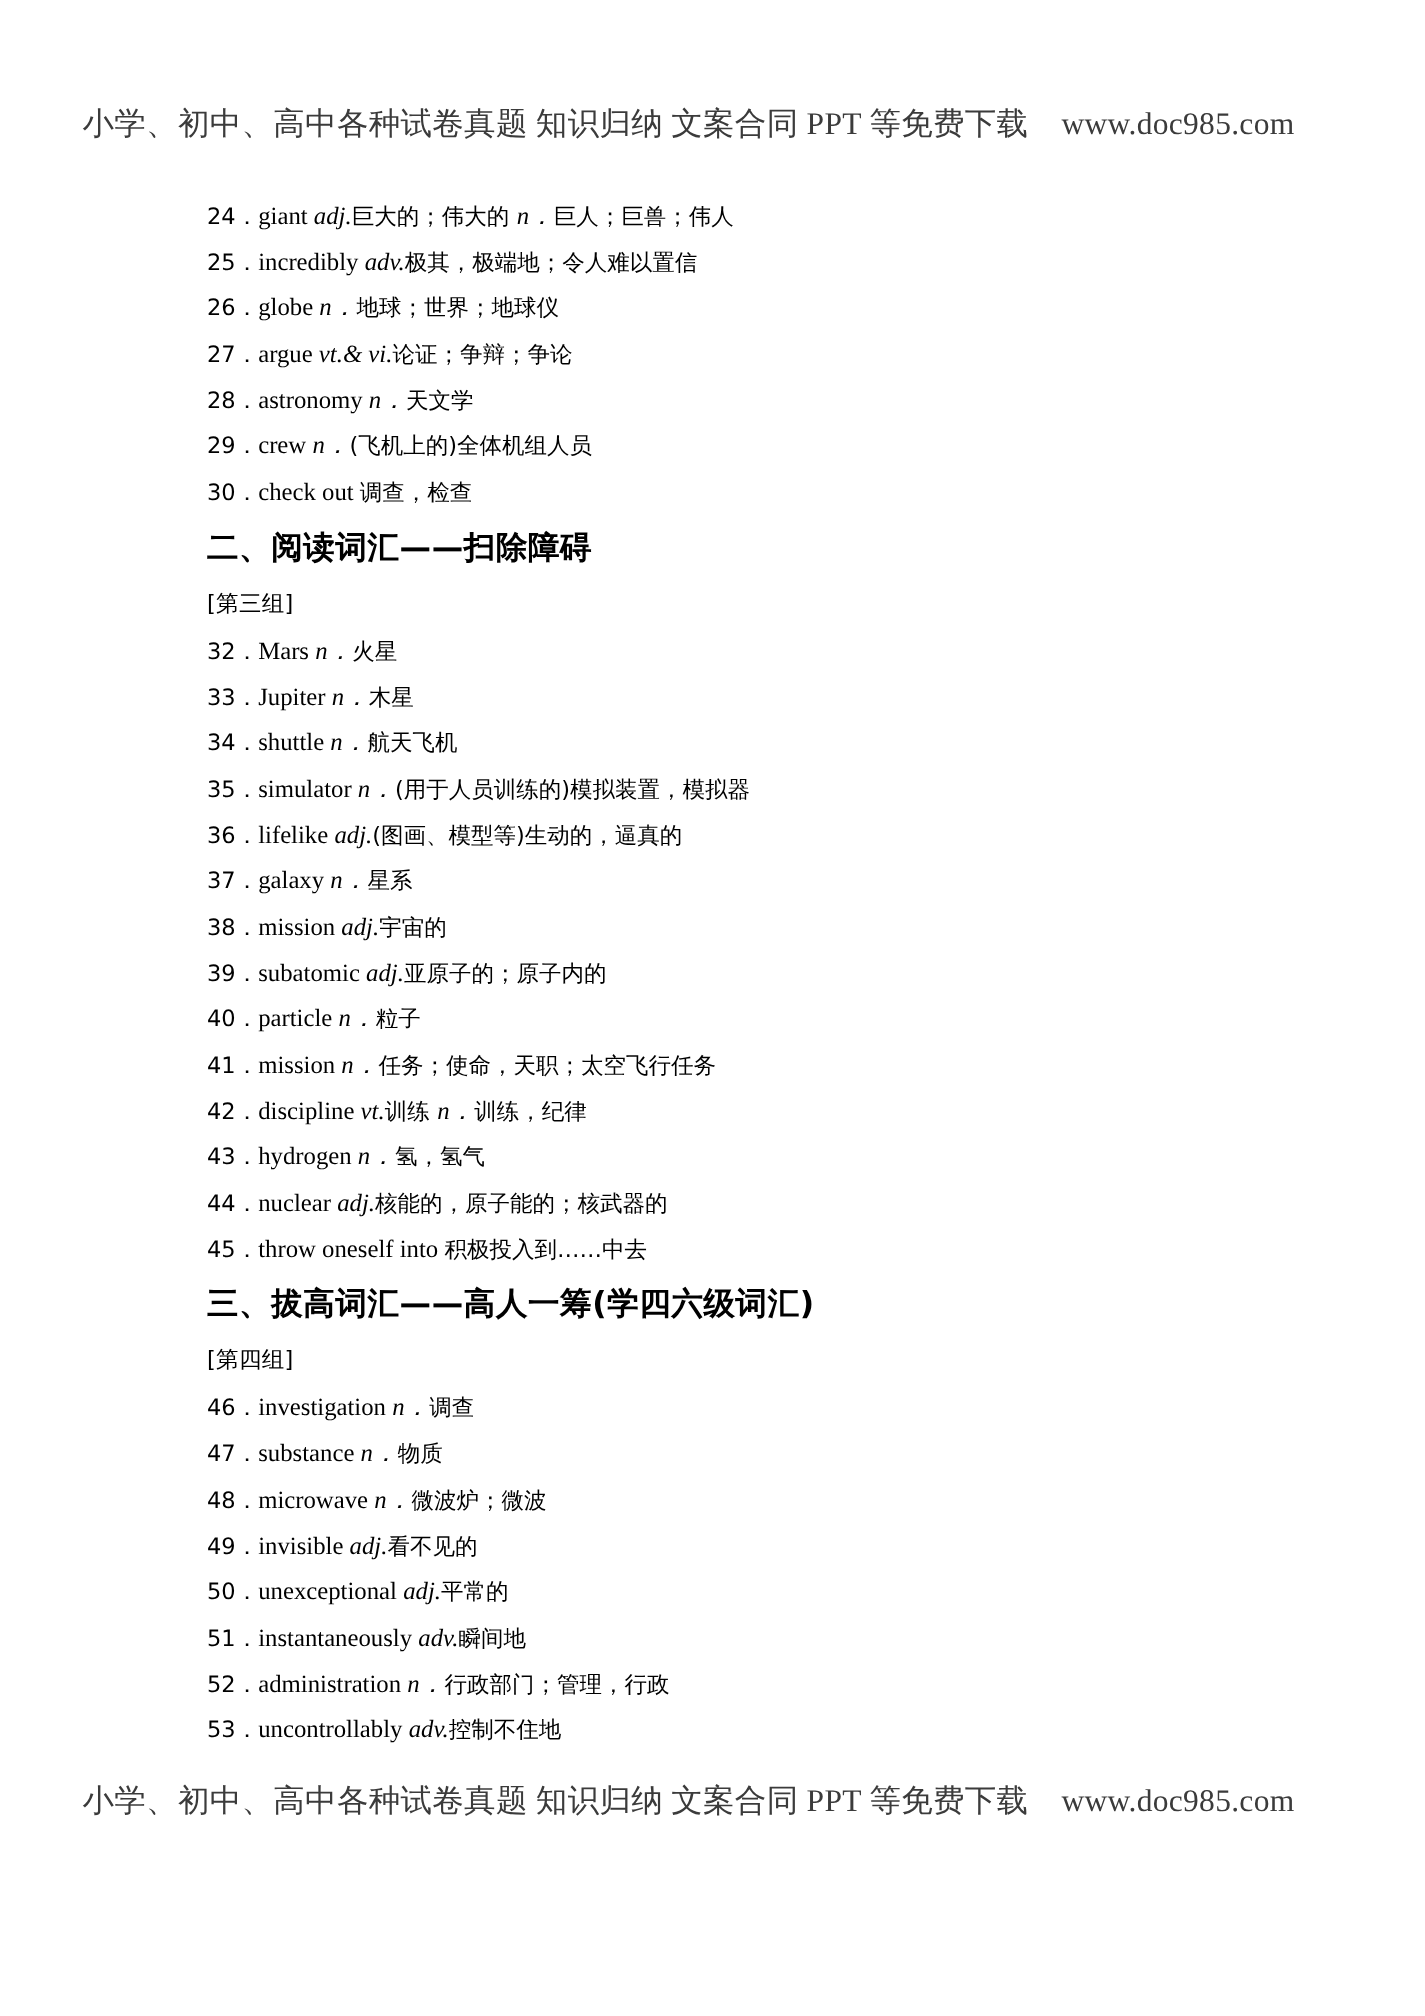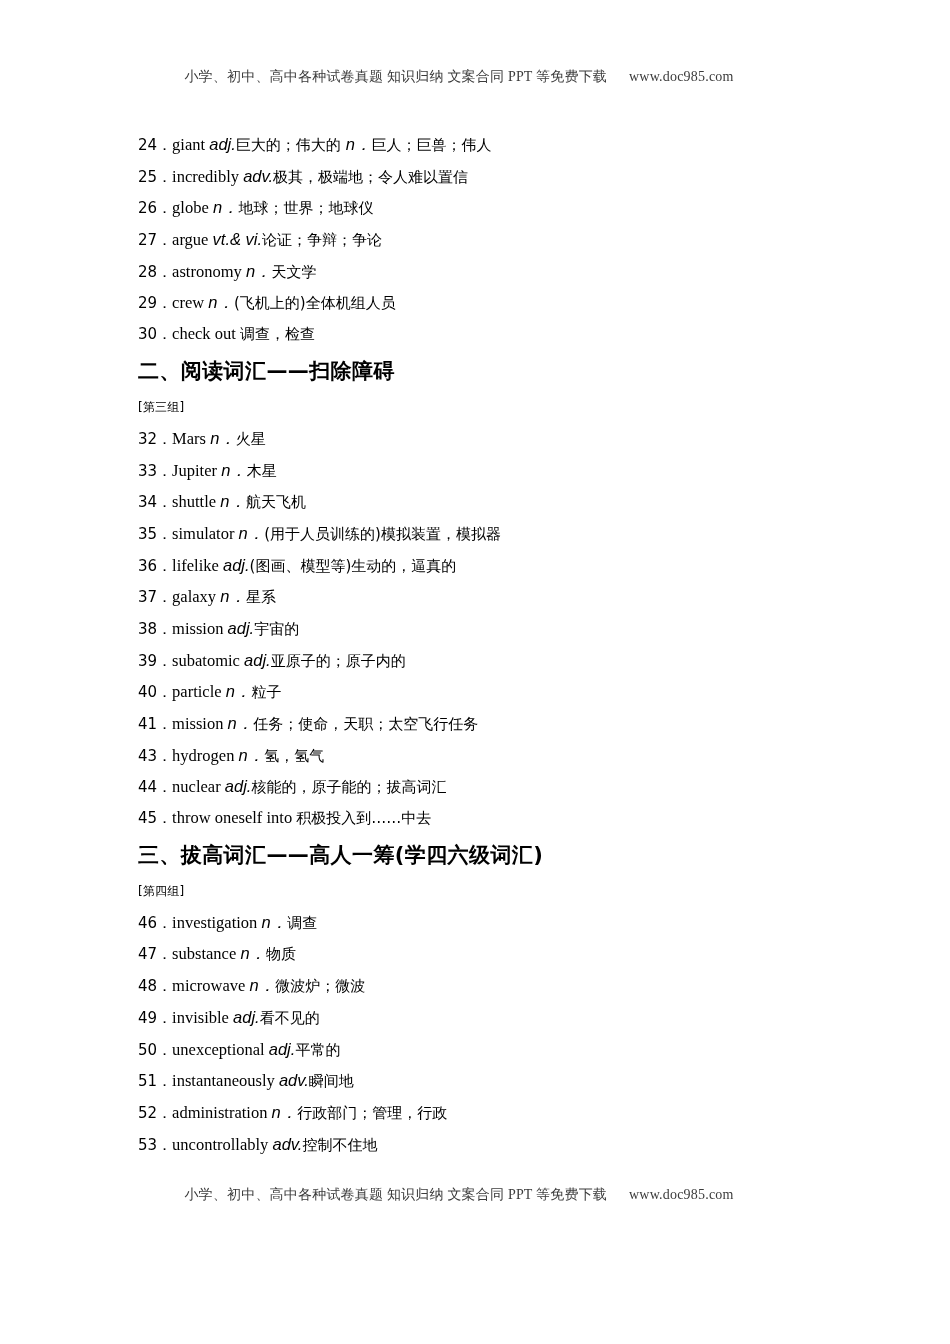--- a/index.html
+++ b/index.html
@@ -20,21 +20,21 @@
     width: 950px;
     height: 1344px;
     box-sizing: border-box;
   }
   .watermark {
     position: absolute;
     left: 0;
     width: 918px;
     text-align: center;
     font-family: "Liberation Serif", serif;
-    font-size: 14px;
+    font-size: 21px;
     color: #3b3b3b;
     letter-spacing: 0.2px;
     white-space: nowrap;
   }
   .watermark-top { top: 68px; }
   .watermark-bottom { top: 1186px; }
   .wm-sep { display: inline-block; width: 22px; }
   .content {
     position: absolute;
     left: 138px;
@@ -48,37 +48,37 @@
     white-space: nowrap;
   }
   .entry .num {
     display: inline-block;
   }
   .word {
     font-family: "Liberation Serif", serif;
   }
   .pos {
     font-style: italic;
-    font-family: Liberation Sans, sans-serif;
+    font-family: Liberation Serif, serif;
     text-align: center;
   }
   .cn {
     font-family: "DejaVu Sans", sans-serif;
     font-size: 15px;
   }
   .heading {
     font-size: 21px;
     font-family: "DejaVu Sans", sans-serif;
     font-weight: bold;
     margin-bottom: 14px;
     margin-top: 2px;
     letter-spacing: 0.4px;
   }
   .group-label {
-    font-size: 12px;
+    font-size: 15px;
     font-family: "DejaVu Sans", sans-serif;
     margin-bottom: 14px;
     letter-spacing: 0.2px;
   }
   .sp { display: inline-block; width: 5px; }
 </style>
 </head>
 <body>
 
 <div class="page">
@@ -105,22 +105,23 @@
         <div class="entry"><span class="num cn">32．</span><span class="word">Mars </span><span class="pos">n．</span><span class="cn">火星</span></div>
         <div class="entry"><span class="num cn">33．</span><span class="word">Jupiter </span><span class="pos">n．</span><span class="cn">木星</span></div>
         <div class="entry"><span class="num cn">34．</span><span class="word">shuttle </span><span class="pos">n．</span><span class="cn">航天飞机</span></div>
         <div class="entry"><span class="num cn">35．</span><span class="word">simulator </span><span class="pos">n．</span><span class="cn">(用于人员训练的)模拟装置，模拟器</span></div>
         <div class="entry"><span class="num cn">36．</span><span class="word">lifelike </span><span class="pos">adj.</span><span class="cn">(图画、模型等)生动的，逼真的</span></div>
         <div class="entry"><span class="num cn">37．</span><span class="word">galaxy </span><span class="pos">n．</span><span class="cn">星系</span></div>
         <div class="entry"><span class="num cn">38．</span><span class="word">mission </span><span class="pos">adj.</span><span class="cn">宇宙的</span></div>
         <div class="entry"><span class="num cn">39．</span><span class="word">subatomic </span><span class="pos">adj.</span><span class="cn">亚原子的；原子内的</span></div>
         <div class="entry"><span class="num cn">40．</span><span class="word">particle </span><span class="pos">n．</span><span class="cn">粒子</span></div>
         <div class="entry"><span class="num cn">41．</span><span class="word">mission </span><span class="pos">n．</span><span class="cn">任务；使命，天职；太空飞行任务</span></div>
+        <div class="entry"><span class="num cn">42．</span><span class="word">discipline </span><span class="pos">vt.</span><span class="cn">训练</span><span class="sp"></span><span class="pos">n．</span><span class="cn">训练，纪律</span></div>
         <div class="entry"><span class="num cn">43．</span><span class="word">hydrogen </span><span class="pos">n．</span><span class="cn">氢，氢气</span></div>
-        <div class="entry"><span class="num cn">44．</span><span class="word">nuclear </span><span class="pos">adj.</span><span class="cn">核能的，原子能的；拔高词汇</span></div>
+        <div class="entry"><span class="num cn">44．</span><span class="word">nuclear </span><span class="pos">adj.</span><span class="cn">核能的，原子能的；核武器的</span></div>
         <div class="entry"><span class="num cn">45．</span><span class="word">throw oneself into </span><span class="cn">积极投入到……中去</span></div>
       </div>
 
     <div class="heading">三、拔高词汇——高人一筹(学四六级词汇)</div>
     <div class="group-label">[第四组]</div>
     <div id="list-s3">
         <div class="entry"><span class="num cn">46．</span><span class="word">investigation </span><span class="pos">n．</span><span class="cn">调查</span></div>
         <div class="entry"><span class="num cn">47．</span><span class="word">substance </span><span class="pos">n．</span><span class="cn">物质</span></div>
         <div class="entry"><span class="num cn">48．</span><span class="word">microwave </span><span class="pos">n．</span><span class="cn">微波炉；微波</span></div>
         <div class="entry"><span class="num cn">49．</span><span class="word">invisible </span><span class="pos">adj.</span><span class="cn">看不见的</span></div>

